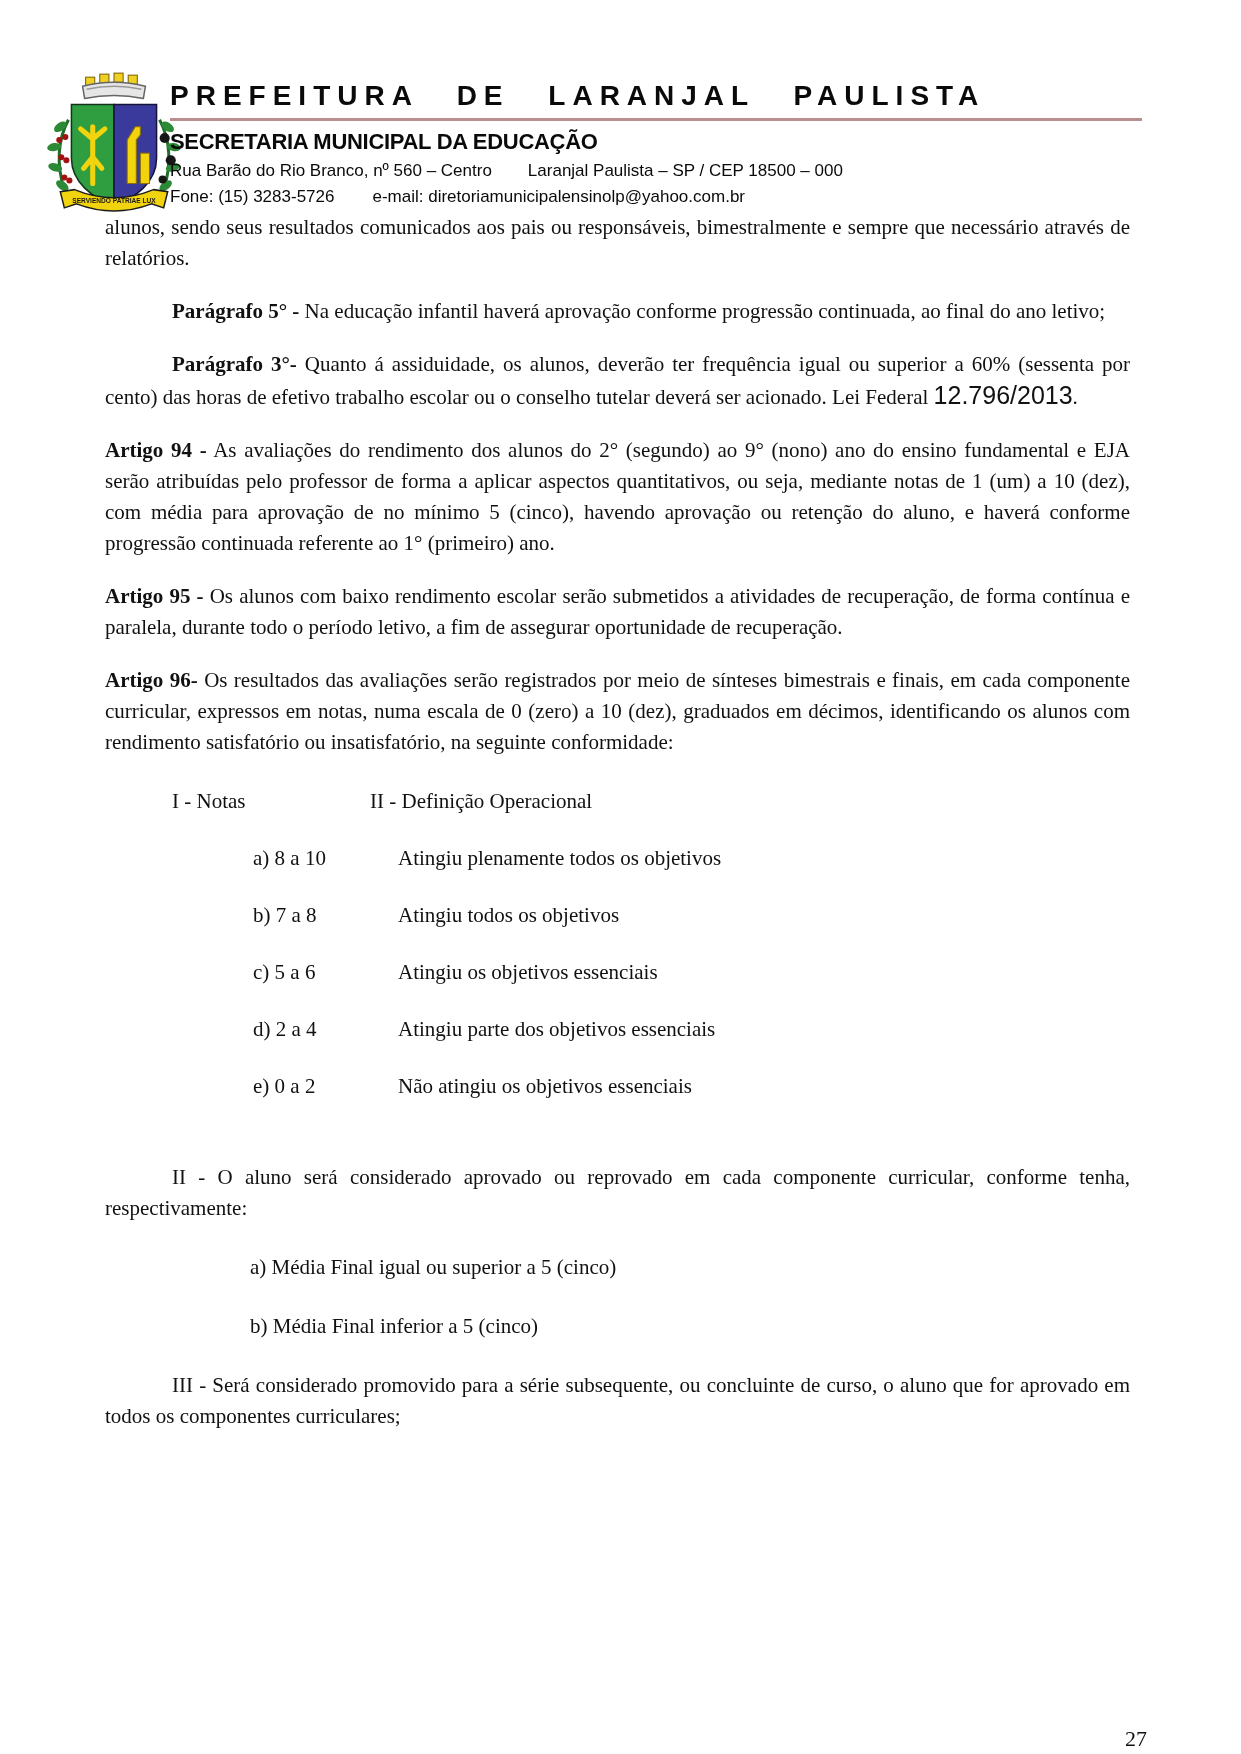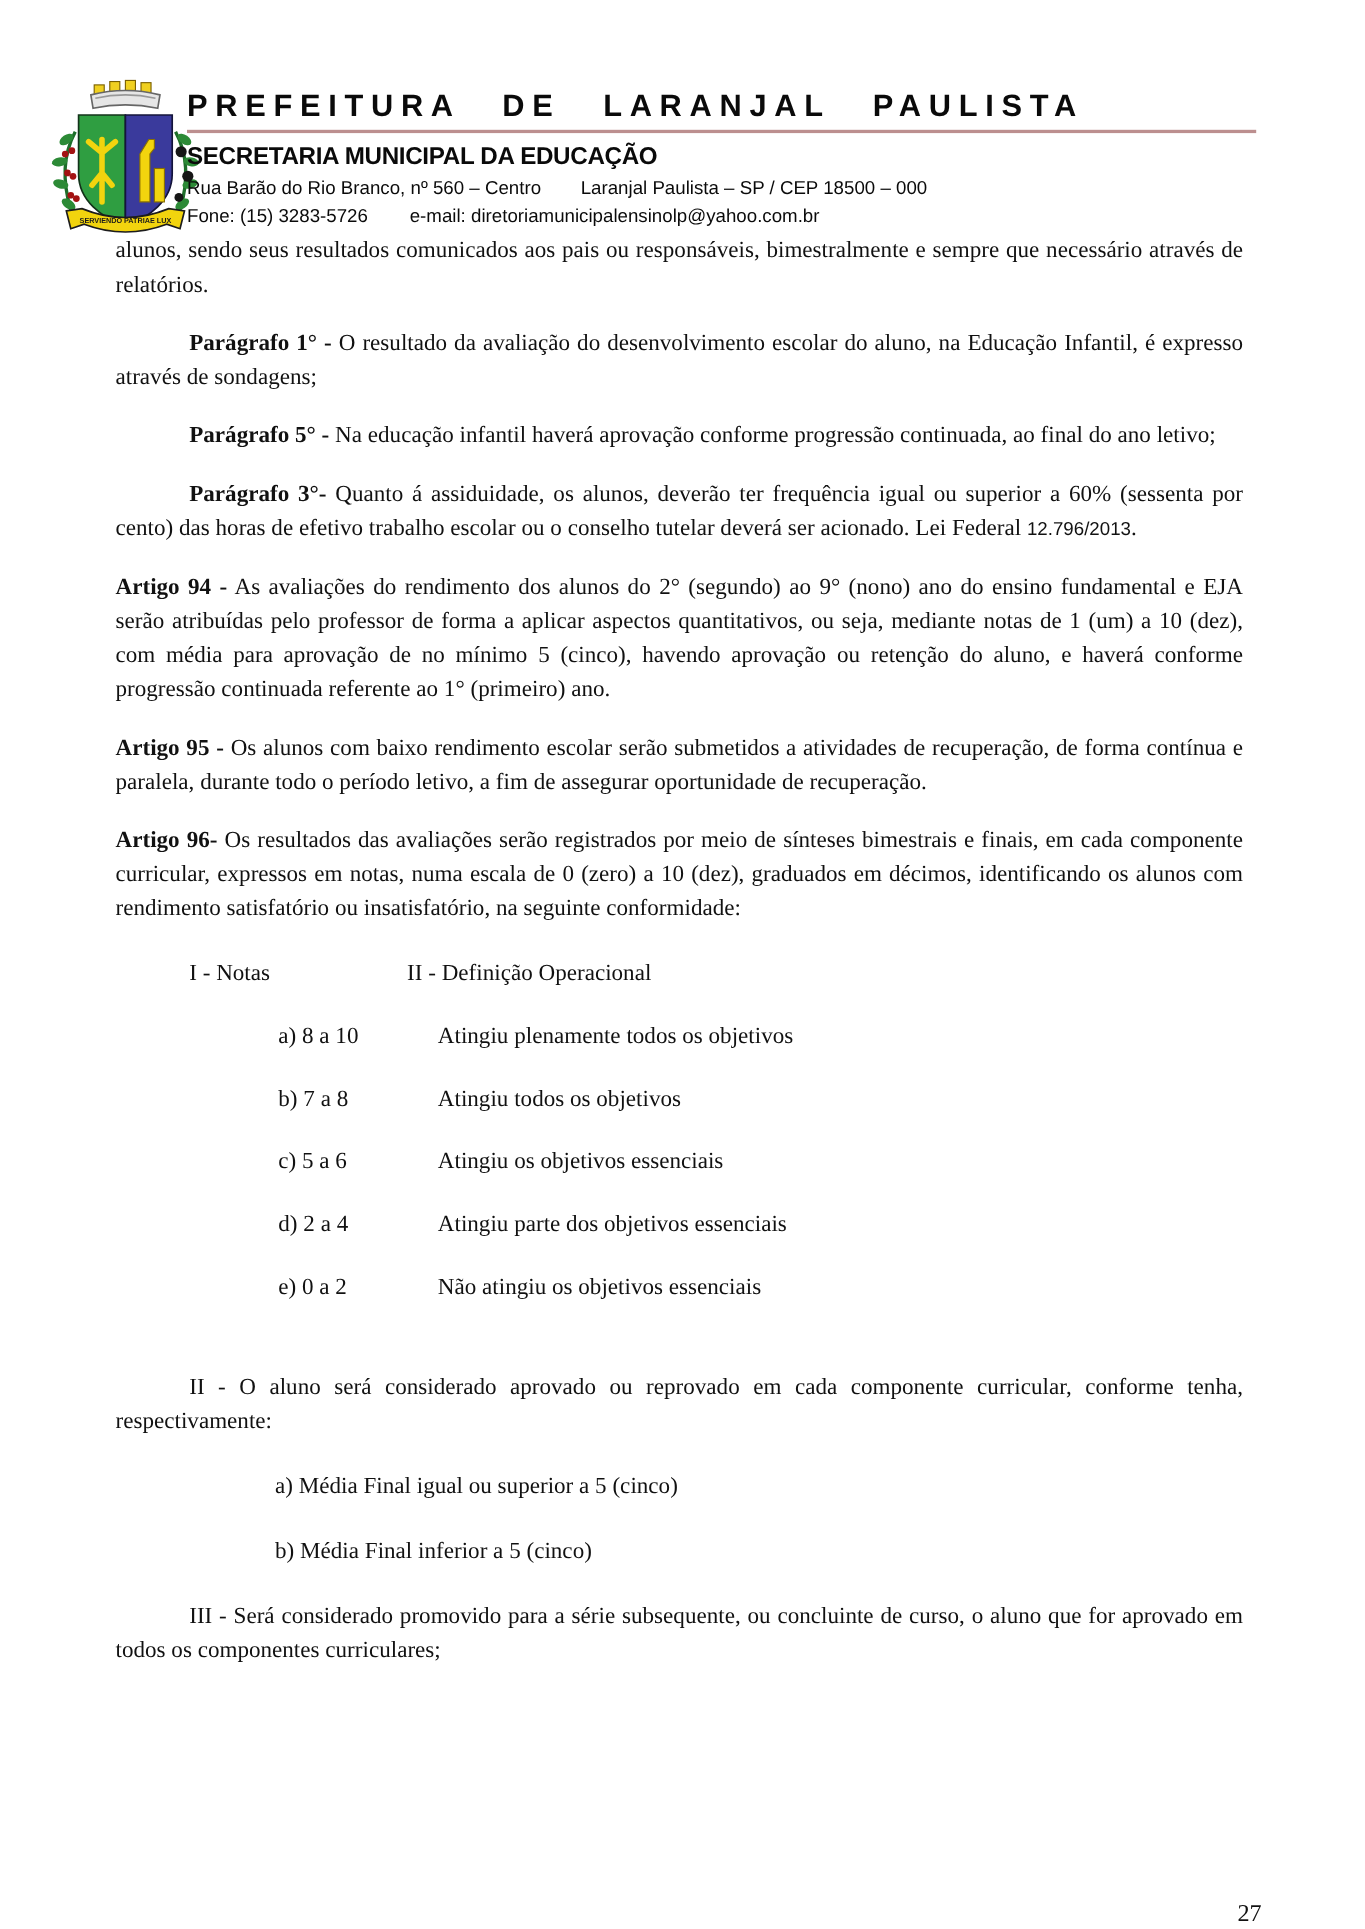--- a/index.html
+++ b/index.html
@@ -32,21 +32,21 @@
   .contact .gap { width: 38px; }
 
   
   .content {
     position: absolute; left: 105px; top: 172px; width: 1025px;
     font-size: 21px; line-height: 31px; text-align: justify;
   }
   .para { margin: 0 0 22px 0; }
   .indent { text-indent: 67px; }
   .lead { font-weight: bold; }
-  .sans { font-family: "Liberation Sans", sans-serif; font-size: 17px; }
+  .sans { font-family: "Liberation Sans", sans-serif; font-size: 25px; }
 
   .grades { text-align: left; }
   .grades-header { display: flex; margin: 28px 0 0 0; }
   .grades-header .c1 { margin-left: 67px; width: 198px; }
   .grade-row { display: flex; margin-top: 26px; }
   .grade-row .range { margin-left: 148px; width: 145px; }
 
   .section-ii { margin: 60px 0 0 0; }
   .option { margin: 28px 0 0 145px; text-align: left; }
   .section-iii { margin: 28px 0 0 0; }
@@ -122,21 +122,20 @@
       <span>Fone: (15) 3283-5726</span>
       <span class="gap"></span>
       <span>e-mail: diretoriamunicipalensinolp@yahoo.com.br</span>
     </div>
   </div>
 
   <div class="content">
 
     <p class="para"><span>alunos, sendo seus resultados comunicados aos pais ou responsáveis, bimestralmente e sempre que necessário através de relatórios.</span></p>
 
-    <p class="para indent"><b class="lead">Parágrafo 1° -</b> <span>O resultado da avaliação do desenvolvimento escolar do aluno, na Educação Infantil, é expresso através de sondagens;</span></p>
 
     <p class="para indent"><b class="lead">Parágrafo 5° -</b> <span>Na educação infantil haverá aprovação conforme progressão continuada, ao final do ano letivo;</span></p>
 
     <p class="para indent"><b class="lead">Parágrafo 3°-</b> <span>Quanto á assiduidade, os alunos, deverão ter frequência igual ou superior a 60% (sessenta por cento) das horas de efetivo trabalho escolar ou o conselho tutelar deverá ser acionado. Lei Federal</span> <span class="sans">12.796/2013</span><span>.</span></p>
 
     <p class="para"><b class="lead">Artigo 94 -</b> <span>As avaliações do rendimento dos alunos do 2° (segundo) ao 9° (nono) ano do ensino fundamental e EJA serão atribuídas pelo professor de forma a aplicar aspectos quantitativos, ou seja, mediante notas de 1 (um) a 10 (dez), com média para aprovação de no mínimo 5 (cinco), havendo aprovação ou retenção do aluno, e haverá conforme progressão continuada referente ao 1° (primeiro) ano.</span></p>
 
     <p class="para"><b class="lead">Artigo 95 -</b> <span>Os alunos com baixo rendimento escolar serão submetidos a atividades de recuperação, de forma contínua e paralela, durante todo o período letivo, a fim de assegurar oportunidade de recuperação.</span></p>
 
     <p class="para" style="margin-bottom:0;"><b class="lead">Artigo 96-</b> <span>Os resultados das avaliações serão registrados por meio de sínteses bimestrais e finais, em cada componente curricular, expressos em notas, numa escala de 0 (zero) a 10 (dez), graduados em décimos, identificando os alunos com rendimento satisfatório ou insatisfatório, na seguinte conformidade:</span></p>

